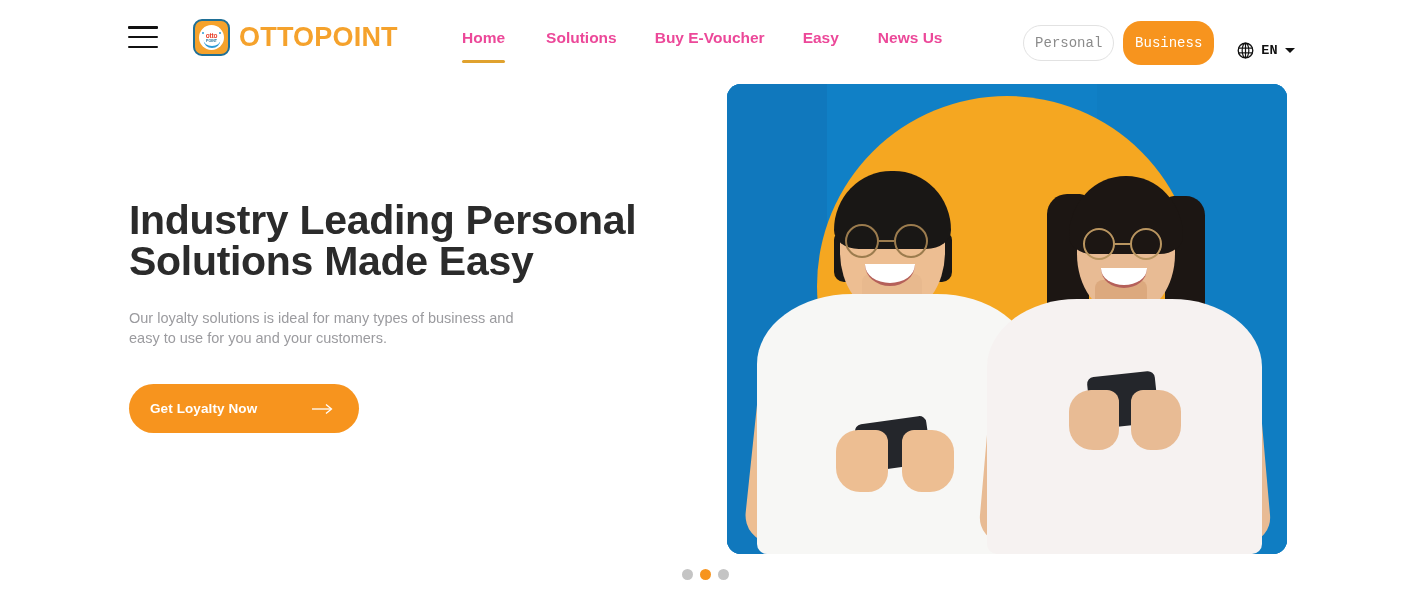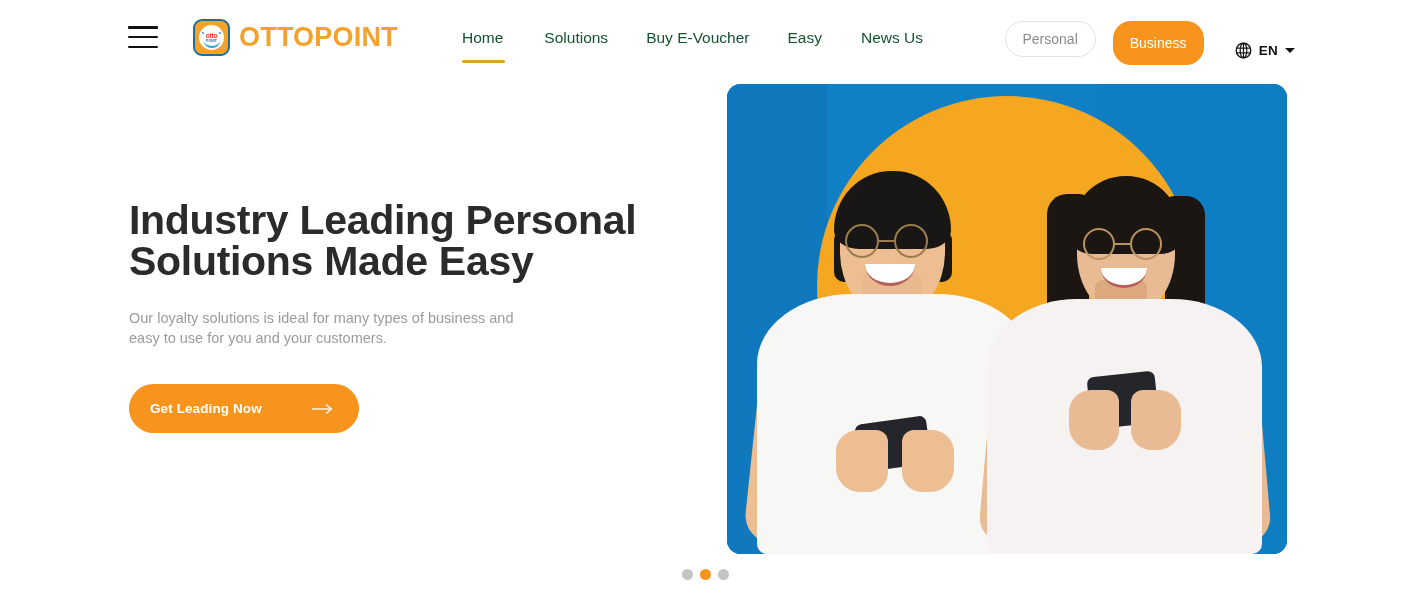--- a/index.html
+++ b/index.html
@@ -126,22 +126,22 @@
     position: absolute;
     left: 462px;
     top: 29px;
     display: flex;
     align-items: flex-start;
     gap: 0;
   }
   .nav-item {
     position: relative;
     font-size: 15.5px;
-    font-weight: normal;
-    color: #14532d;
+    font-weight: bold;
+    color: #ec4899;
     cursor: pointer;
     padding: 0;
     white-space: nowrap;
   }
   .nav-gap-1 { margin-right: 41px; }
   .nav-gap-2 { margin-right: 38px; }
   .nav-gap-3 { margin-right: 38px; }
   .nav-gap-4 { margin-right: 39px; }
   .nav-underline {
     position: absolute;
@@ -151,21 +151,23 @@
     height: 3px;
     background: #E0A22E;
     border-radius: 2px;
   }
 
   .header-right {
     position: absolute;
     right: 122px;
     top: 21px;
     display: flex;
-    gap: 8px;
+    align-items: center;
+    gap: 0;
+    font-family: Liberation Mono, monospace;
   }
   .pill-personal {
     width: 91px;
     height: 36px;
     border-radius: 18px;
     border: 1px solid #E2E2E2;
     background: #ffffff;
     color: #8b8b8b;
     font-size: 14px;
     display: flex;
@@ -591,21 +593,21 @@
       </div>
     </div>
   </div>
 
   <div class="hero-left">
     <h1 class="hero-title">Industry Leading Personal
 Solutions Made Easy</h1>
     <p class="hero-sub">Our loyalty solutions is ideal for many types of business and
 easy to use for you and your customers.</p>
     <button class="cta">
-      <span class="cta-label">Get Leading Now</span>
+      <span class="cta-label">Get Loyalty Now</span>
       <svg class="cta-arrow" width="22" height="12" viewBox="0 0 22 12" fill="none">
         <line x1="0" y1="6" x2="19" y2="6" stroke="#ffffff" stroke-width="1.3"></line>
         <polyline points="14,1.5 19.5,6 14,10.5" stroke="#ffffff" stroke-width="1.3" fill="none"></polyline>
       </svg>
     </button>
   </div>
 
   <div class="hero-image">
     <div class="bg-band-top"></div>
     <div class="bg-band-bottom"></div>

